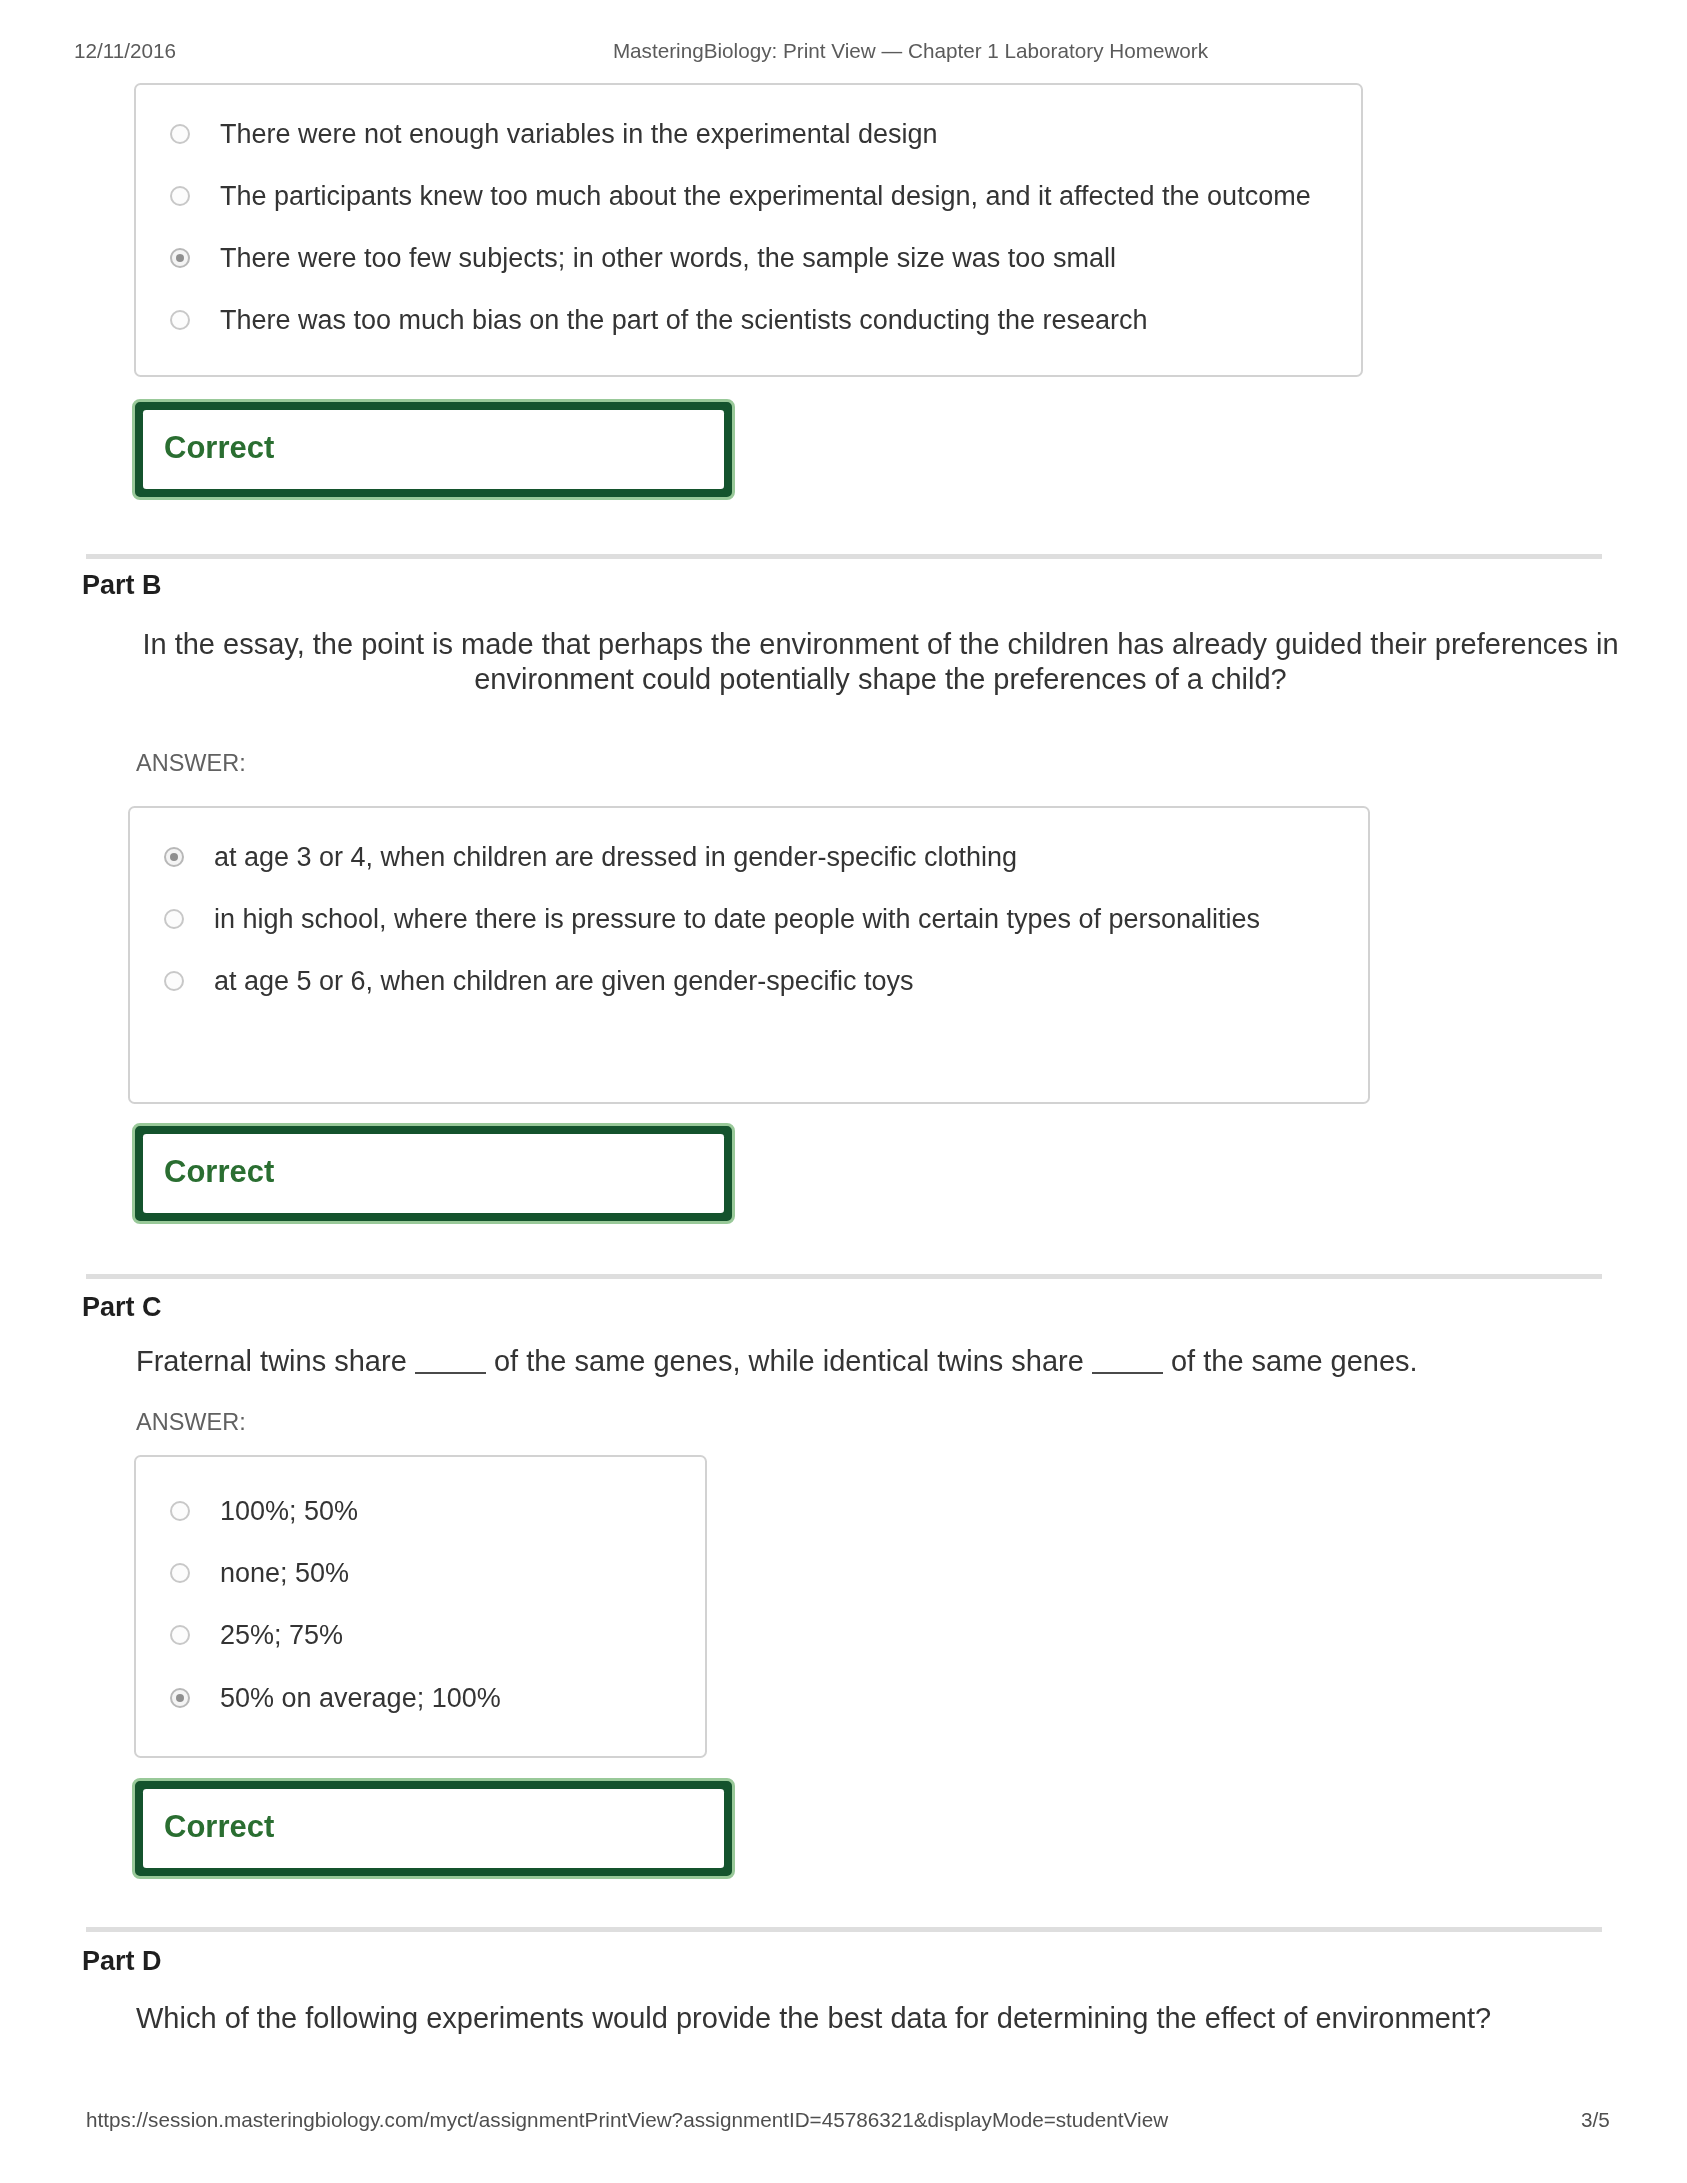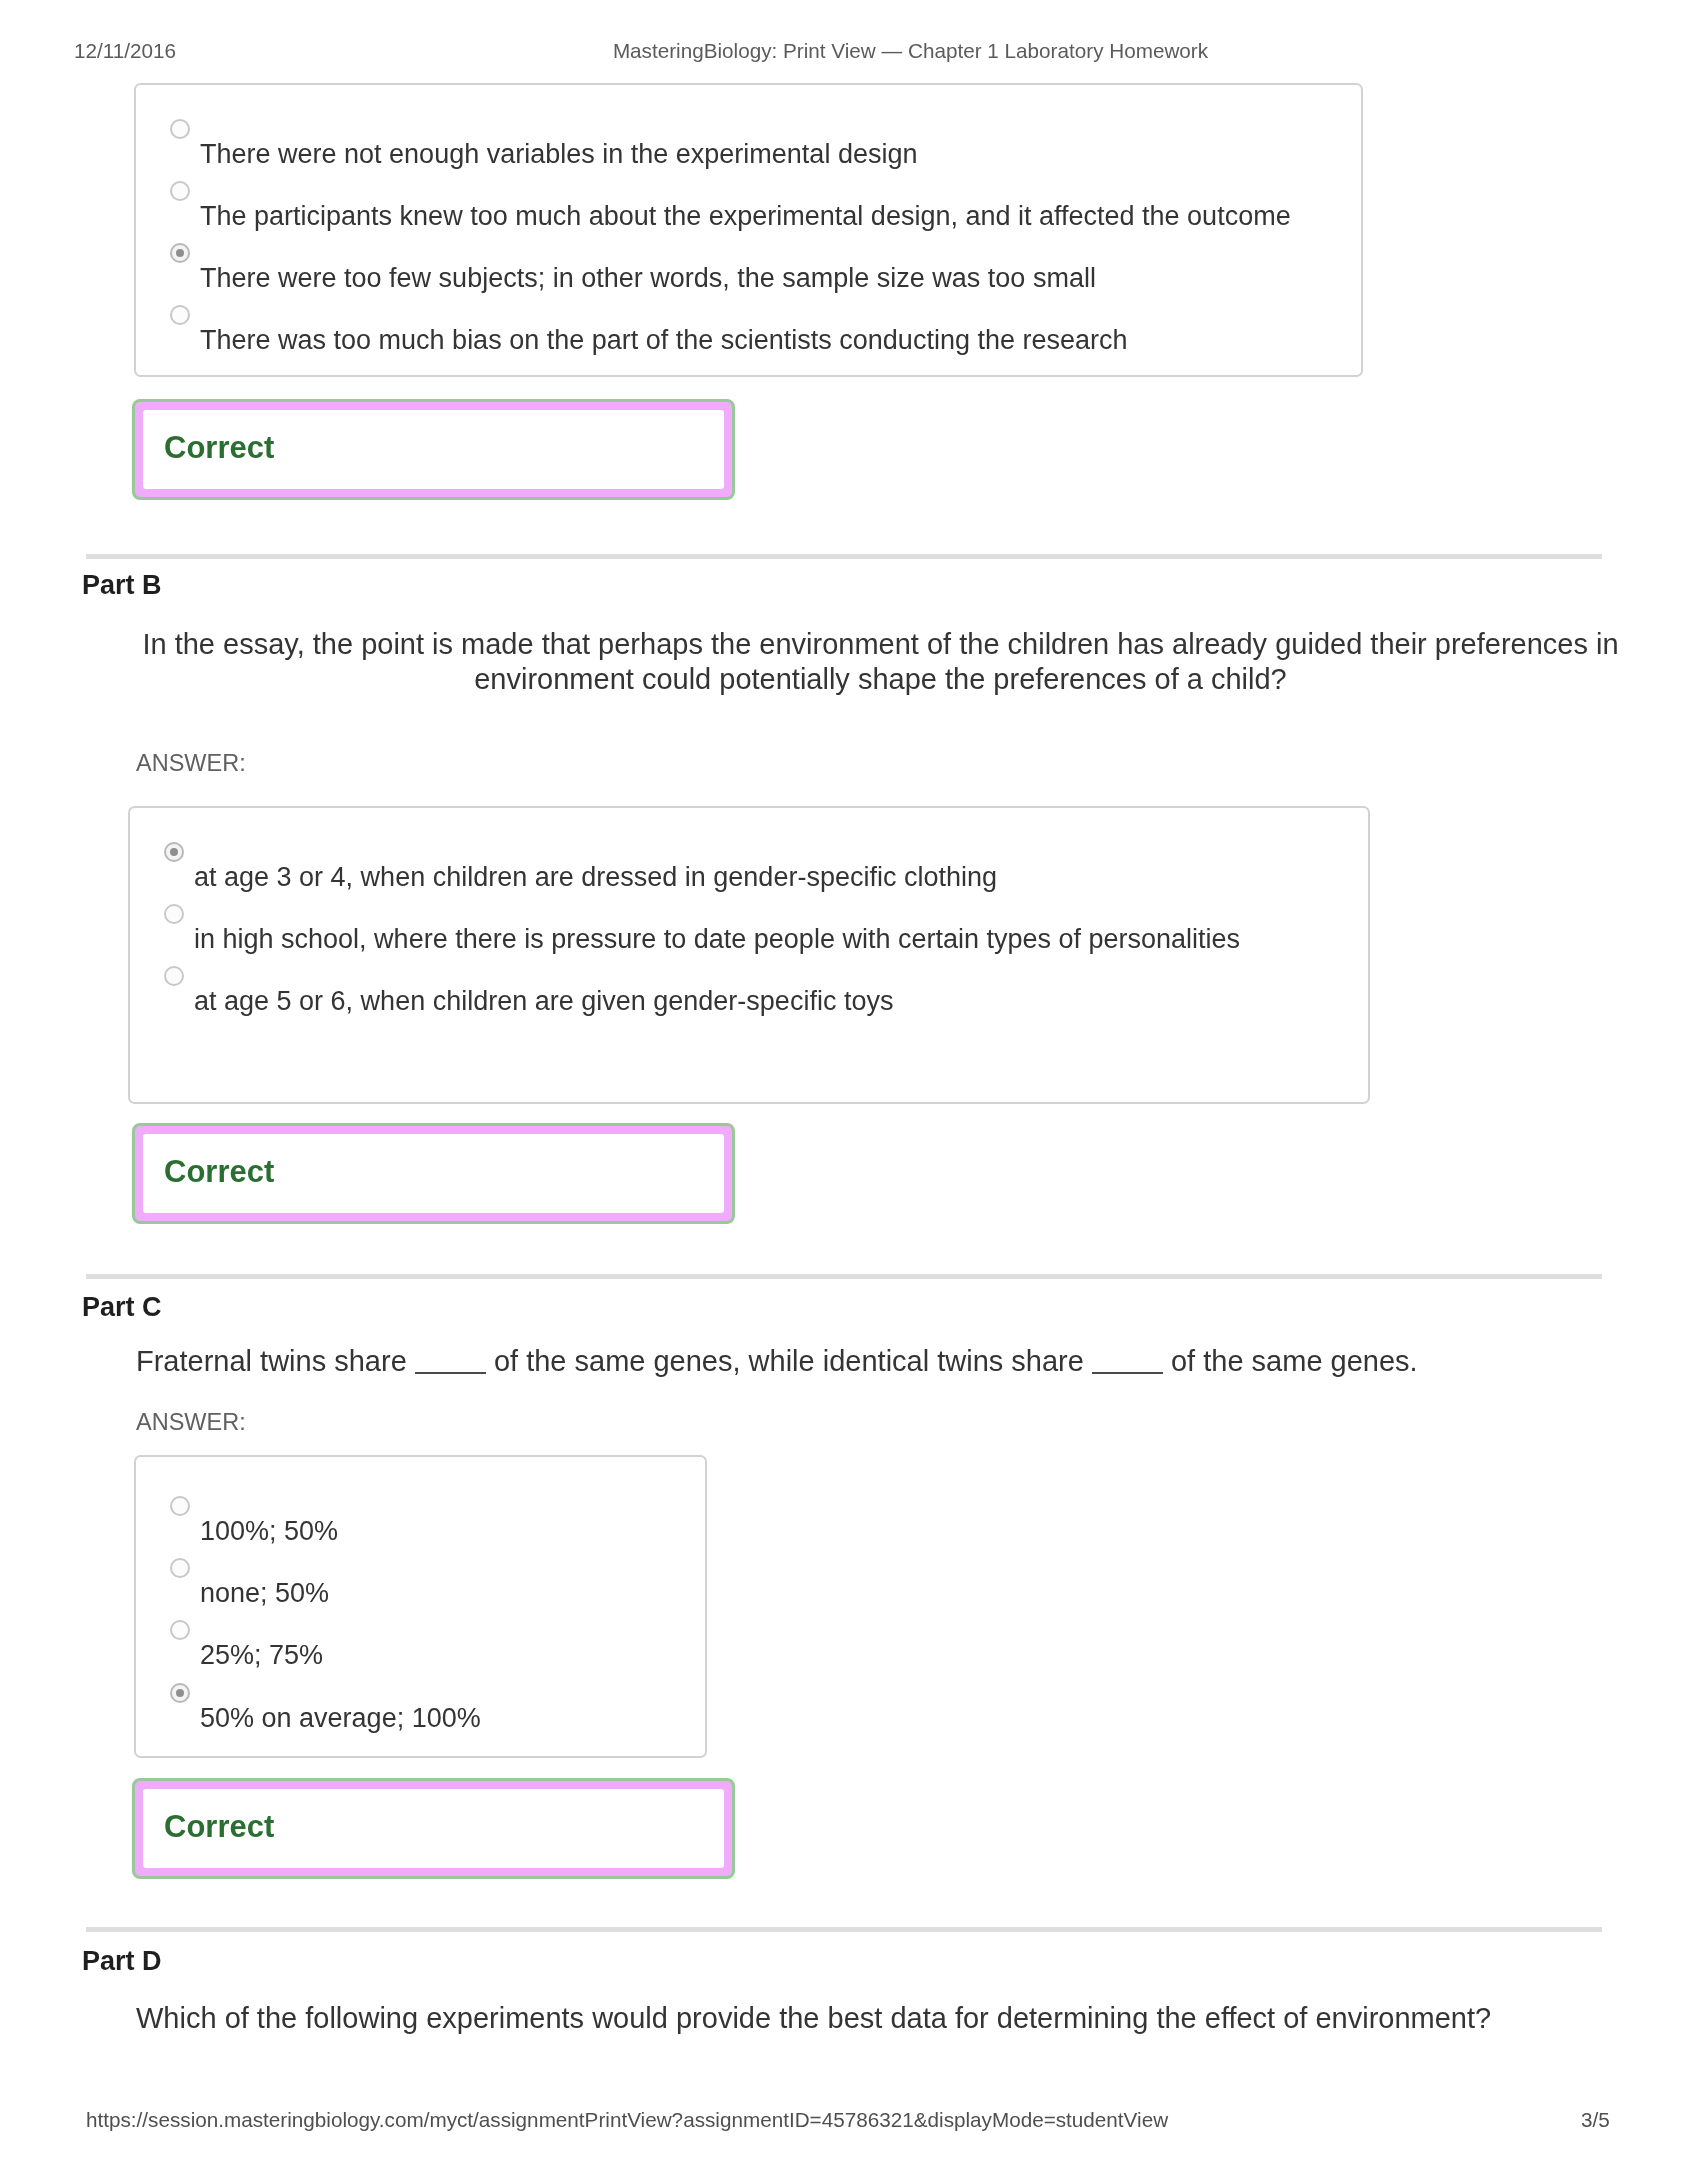--- a/index.html
+++ b/index.html
@@ -8,27 +8,27 @@
 
   .run-head{position:absolute;left:0;top:38px;width:1687px;height:26.5px;}
   .run-head .date{position:absolute;left:74px;top:0;font-size:20.7px;line-height:25px;color:#5b5b5b;white-space:nowrap;}
   .run-head .title{position:absolute;left:0;top:0;width:1821px;text-align:center;font-size:20.7px;line-height:25px;color:#5b5b5b;}
 
   .run-foot{position:absolute;left:0;top:2107px;width:1687px;height:26.5px;}
   .run-foot .url{position:absolute;left:86px;top:0;font-size:20.7px;line-height:25px;color:#4f4f4f;white-space:nowrap;text-align:center;}
   .run-foot .pg{position:absolute;left:1581px;top:0;font-size:20.7px;line-height:25px;color:#4f4f4f;white-space:nowrap;}
 
   .optbox{position:absolute;border:2.6px solid #d2d2d2;border-radius:6.6px;background:#fff;box-sizing:border-box;}
-  .optrow{position:absolute;display:flex;height:30px;flex-direction:column;}
+  .optrow{position:absolute;display:flex;align-items:center;height:30px;}
   .radio{width:20px;height:20px;border:2px solid #c8c8c8;border-radius:50%;background:#fcfcfc;box-sizing:border-box;flex:none;}
   .radio.sel{border-color:#b8b8b8;background:#f4f4f4;}
   .radio.sel::after{content:"";display:block;width:8px;height:8px;margin:4px;border-radius:50%;background:#8f8f8f;}
   .otext{font-size:27px;line-height:30px;color:#343434;white-space:nowrap;margin-left:30px;}
 
-  .fbox{position:absolute;box-sizing:border-box;border:3.3px solid #99c999;border-radius:8px;background:#f0abfc;padding:8px;}
+  .fbox{position:absolute;box-sizing:border-box;border:3.3px solid #99c999;border-radius:8px;background:#14532d;padding:8px;}
   .fbox-in{background:#fff;border-radius:3.3px;width:100%;height:100%;box-sizing:border-box;position:relative;}
   .fbox-t{position:absolute;left:21px;top:20.5px;color:#2a6e31;font-weight:bold;font-size:31px;line-height:34px;}
 
   .rule{position:absolute;left:86px;width:1516px;height:5.3px;background:#dedede;}
   .part{position:absolute;font-weight:bold;font-size:27px;line-height:30px;color:#1f1f1f;text-align:right;}
   .qtext{position:absolute;font-size:29px;line-height:35px;color:#343434;}
   .ans{position:absolute;font-size:23.5px;line-height:26.5px;color:#616161;}
   .blank{display:inline-block;border-bottom:2px solid #4a4a4a;width:71px;height:22.5px;vertical-align:-2.6px;}
 </style>
 </head>

